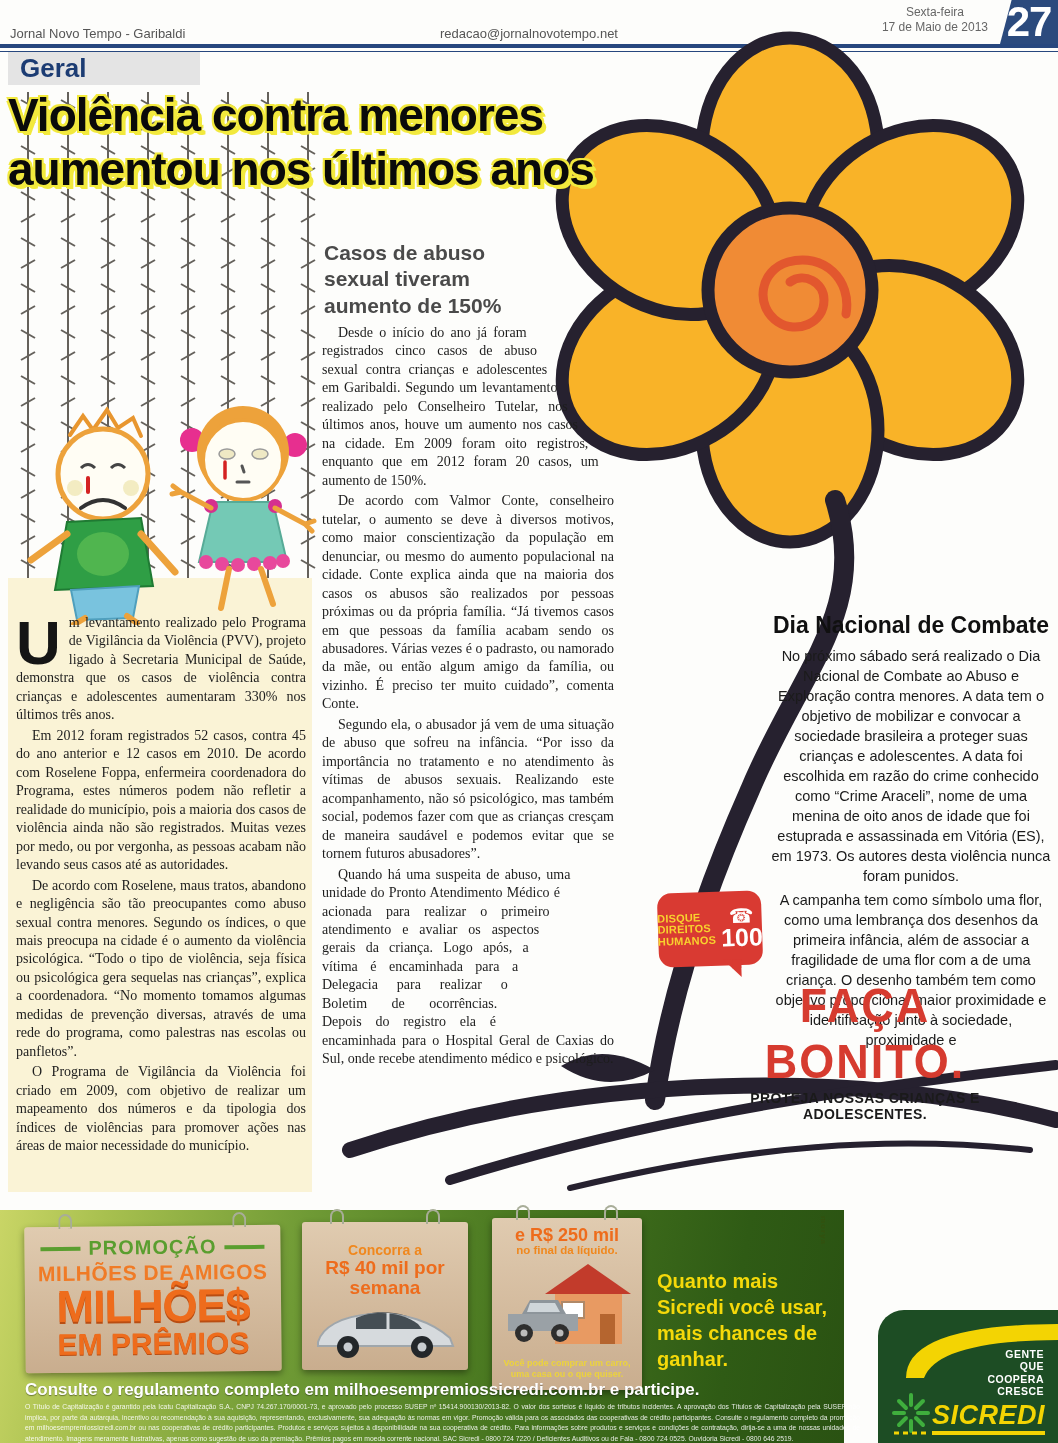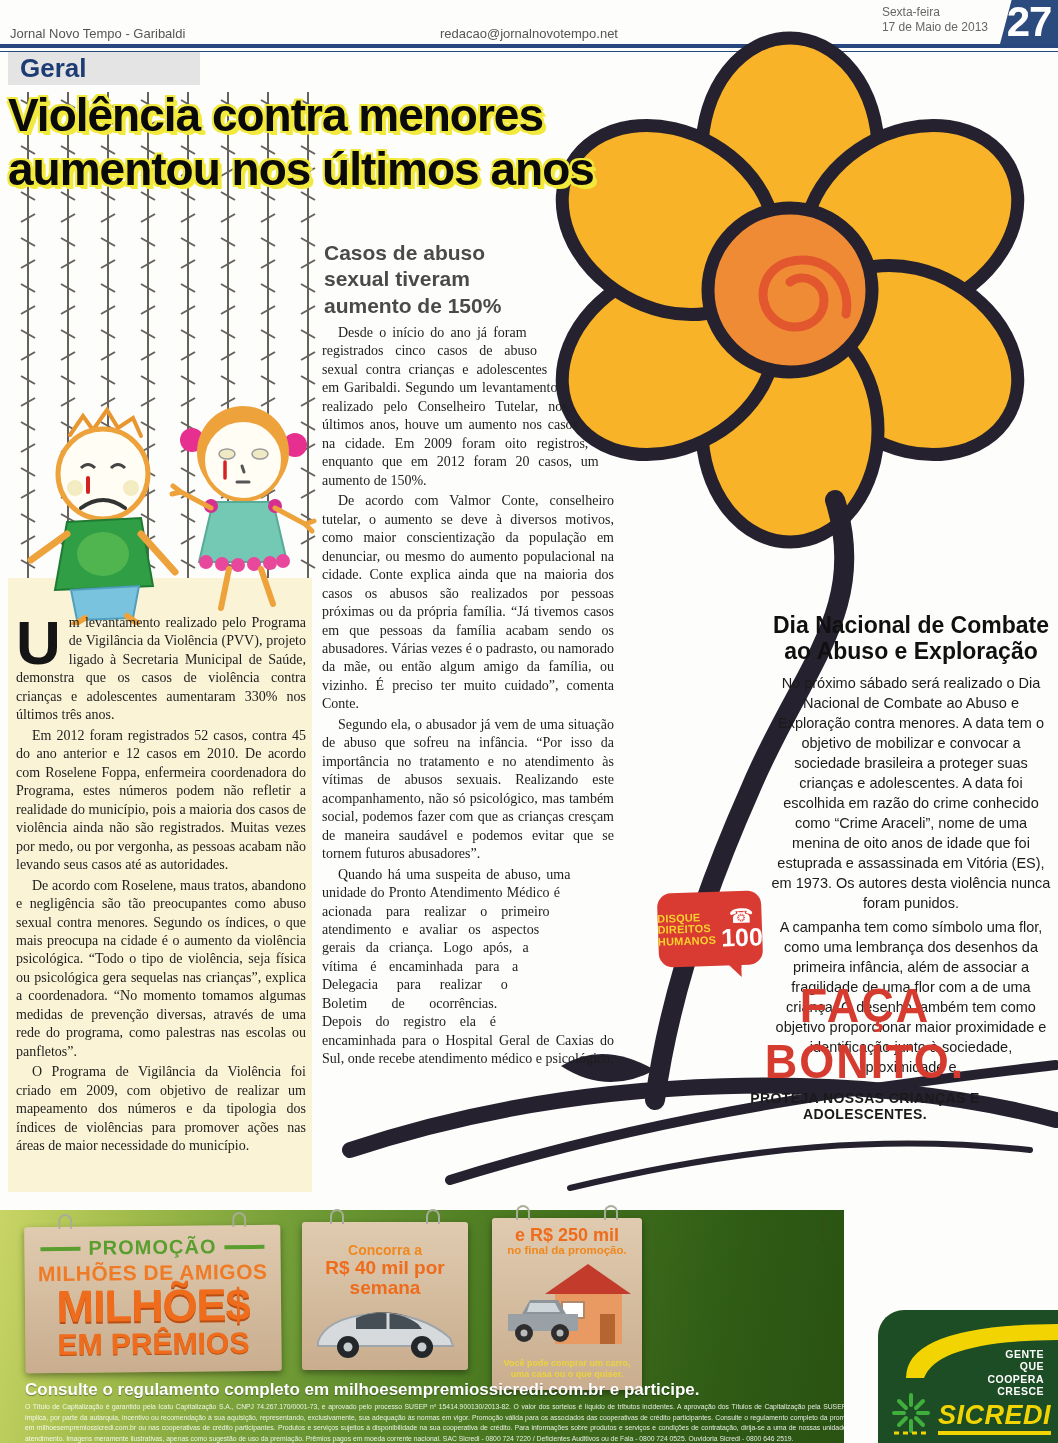--- a/index.html
+++ b/index.html
@@ -3,21 +3,21 @@
 <meta charset="utf-8">
 <style>
   html,body{margin:0;padding:0;background:#777;}
   #page{position:relative;width:1058px;height:1443px;background:#fdfdfb;margin:0 auto;
         font-family:"Liberation Sans",sans-serif;overflow:hidden;}
   .abs{position:absolute;}
 
   
   .hdr-pub{left:10px;top:26px;font-size:13px;color:#555;}
   .hdr-email{left:0;top:26px;width:1058px;text-align:center;font-size:13px;color:#555;}
-  .hdr-date{right:70px;top:5px;text-align:left;font-size:12px;color:#666;line-height:1.25;}
+  .hdr-date{right:70px;top:5px;text-align:center;font-size:12px;color:#666;line-height:1.25;}
   .hdr-pagebox{right:0;top:0;width:58px;height:44px;background:#2b4a7d;
                clip-path:polygon(20% 0,100% 0,100% 100%,0 100%);
                display:flex;align-items:center;justify-content:center;}
   .hdr-pagebox span{color:#fff;font-weight:bold;font-size:42px;letter-spacing:-1px;}
   .hdr-rule{left:0;top:44px;width:1058px;height:3px;border-top:4px solid #27477e;border-bottom:1px solid #27477e;}
 
   .section-box{left:8px;top:52px;width:192px;height:33px;background:#e4e4e4;
                display:flex;align-items:center;padding-left:12px;box-sizing:border-box;}
   .section-box span{color:#1c3c73;font-weight:bold;font-size:26px;}
 
@@ -94,21 +94,21 @@
   .ad-fine{position:absolute;left:25px;top:192px;width:835px;color:rgba(255,255,255,.88);
            font-size:6.8px;line-height:1.55;text-align:justify;}
   .agency{position:absolute;right:16px;top:6px;writing-mode:vertical-rl;font-size:8px;
           font-weight:bold;color:#33510f;letter-spacing:1px;}
 
   .brand{position:absolute;left:878px;top:100px;width:180px;height:133px;background:#1d4d24;
          border-radius:26px 0 0 0;overflow:hidden;}
   .brand-tag{position:absolute;right:14px;top:38px;text-align:right;color:#fff;font-weight:bold;
              font-size:10.5px;line-height:1.18;letter-spacing:.5px;}
   .brand-tag span{display:block;}
-  .brand-row{position:absolute;left:12px;bottom:8px;display:flex;align-items:flex-end;gap:6px;}
+  .brand-row{position:absolute;left:12px;bottom:8px;display:flex;align-items:flex-end;}
   .brand-name{color:#f3d403;font-weight:bold;font-style:italic;font-size:27px;letter-spacing:.5px;
               border-bottom:4px solid #f3d403;padding-bottom:2px;line-height:1;}
 </style>
 </head>
 <body>
 
 <div id="page">
 
   <div class="abs hdr-pub">Jornal Novo Tempo - Garibaldi</div>
   <div class="abs hdr-email">redacao@jornalnovotempo.net</div>
@@ -218,21 +218,20 @@
       <span>m levantamento realizado pelo Programa de Vigilância da Violência (PVV), projeto ligado à Secretaria Municipal de Saúde, demonstra que os casos de violência contra crianças e adolescentes aumentaram 330% nos últimos três anos.</span>
     </p>
     <p>Em 2012 foram registrados 52 casos, contra 45 do ano anterior e 12 casos em 2010. De acordo com Roselene Foppa, enfermeira coordenadora do Programa, estes números podem não refletir a realidade do município, pois a maioria dos casos de violência ainda não são registrados. Muitas vezes por medo, ou por vergonha, as pessoas acabam não levando seus casos até as autoridades.</p>
     <p>De acordo com Roselene, maus tratos, abandono e negligência são tão preocupantes como abuso sexual contra menores. Segundo os índices, o que mais preocupa na cidade é o aumento da violência psicológica. “Todo o tipo de violência, seja física ou psicológica gera sequelas nas crianças”, explica a coordenadora. “No momento tomamos algumas medidas de prevenção diversas, através de uma rede do programa, como palestras nas escolas ou panfletos”.</p>
     <p>O Programa de Vigilância da Violência foi criado em 2009, com objetivo de realizar um mapeamento dos números e da tipologia dos índices de violências para promover ações nas áreas de maior necessidade do município.</p>
   </div>
 
   <div class="abs sidebar">
     <div class="sb-title">
       <span>Dia Nacional de Combate</span>
-      <span>ao Abuso e Exploração</span>
     </div>
     <p>No próximo sábado será realizado o Dia Nacional de Combate ao Abuso e Exploração contra menores. A data tem o objetivo de mobilizar e convocar a sociedade brasileira a proteger suas crianças e adolescentes. A data foi escolhida em razão do crime conhecido como “Crime Araceli”, nome de uma menina de oito anos de idade que foi estuprada e assassinada em Vitória (ES), em 1973. Os autores desta violência nunca foram punidos.</p>
     <p>A campanha tem como símbolo uma flor, como uma lembrança dos desenhos da primeira infância, além de associar a fragilidade de uma flor com a de uma criança. O desenho também tem como objetivo proporcionar maior proximidade e identificação junto à sociedade, proximidade e</p>
   </div>
 
   <div class="abs badge">
     <div class="badge-words">
       <span>DISQUE</span>
       <span>DIREITOS</span>
       <span>HUMANOS</span>
@@ -277,37 +276,38 @@
           <circle cx="38" cy="49" r="4.5" fill="#c8cdd1"></circle>
         <circle cx="112" cy="49" r="11" fill="#23272a"></circle>
           <circle cx="112" cy="49" r="4.5" fill="#c8cdd1"></circle>
       </svg>
     </div>
 
     <div class="sign sign3">
       <div class="hook" style="left:24px;"></div>
       <div class="hook" style="right:24px;"></div>
       <div class="s3a">e R$ 250 mil</div>
-      <div class="s3b">no final da promoção.</div>
+      <div class="s3b">no final da líquido.</div>
       <svg width="134" height="98" viewBox="0 0 134 98">
         <polygon points="55,36 122,36 122,88 55,88" fill="#e89a62"></polygon>
         <polygon points="45,38 88,8 131,38" fill="#c23b2b"></polygon>
         <rect x="100" y="58" width="15" height="30" fill="#b5652f"></rect>
         <rect x="62" y="46" width="22" height="16" fill="#fff" stroke="#b08968" stroke-width="2"></rect>
         <rect x="8" y="58" width="70" height="17" fill="#9aa1a6"></rect>
         <path d="M22 58 L30 44 L58 44 L66 58 Z" fill="#8d959b"></path>
         <path d="M30 47 L55 47 L60 56 L27 56 Z" fill="#cfd6da"></path>
         <circle cx="24" cy="77" r="9" fill="#2e2e2e"></circle>
           <circle cx="24" cy="77" r="3.5" fill="#bbb"></circle>
         <circle cx="60" cy="77" r="9" fill="#2e2e2e"></circle>
           <circle cx="60" cy="77" r="3.5" fill="#bbb"></circle>
       </svg>
       <div class="s3cap">Você pode comprar um carro, uma casa ou o que quiser.</div>
     </div>
 
+    <div class="ad-slogan">Quanto mais Sicredi você usar, mais chances de ganhar.</div>
     <div class="ad-reg">Consulte o regulamento completo em milhoesempremiossicredi.com.br e participe.</div>
     <div class="ad-fine">O Título de Capitalização é garantido pela Icatu Capitalização S.A., CNPJ 74.267.170/0001-73, e aprovado pelo processo SUSEP nº 15414.900130/2013-82. O valor dos sorteios é líquido de tributos incidentes. A aprovação dos Títulos de Capitalização pela SUSEP não implica, por parte da autarquia, incentivo ou recomendação à sua aquisição, representando, exclusivamente, sua adequação às normas em vigor. Promoção válida para os associados das cooperativas de crédito participantes. Consulte o regulamento completo da promoção em milhoesempremiossicredi.com.br ou nas cooperativas de crédito participantes. Produtos e serviços sujeitos à disponibilidade na sua cooperativa de crédito. Para informações sobre produtos e serviços e condições de contratação, dirija-se a uma de nossas unidades de atendimento. Imagens meramente ilustrativas, apenas como sugestão de uso da premiação. Prêmios pagos em moeda corrente nacional. SAC Sicredi - 0800 724 7220 / Deficientes Auditivos ou de Fala - 0800 724 0525. Ouvidoria Sicredi - 0800 646 2519.</div>
     <div class="agency">morya</div>
 
     <div class="brand">
       <svg width="180" height="62" viewBox="0 0 180 62" style="position:absolute;top:6px;left:4px;">
         <path d="M180 8 L180 24 Q56 24 42 62 L24 62 Q24 8 180 8 Z" fill="#f3d403"></path>
       </svg>
       <div class="brand-tag">
         <span>GENTE</span>

